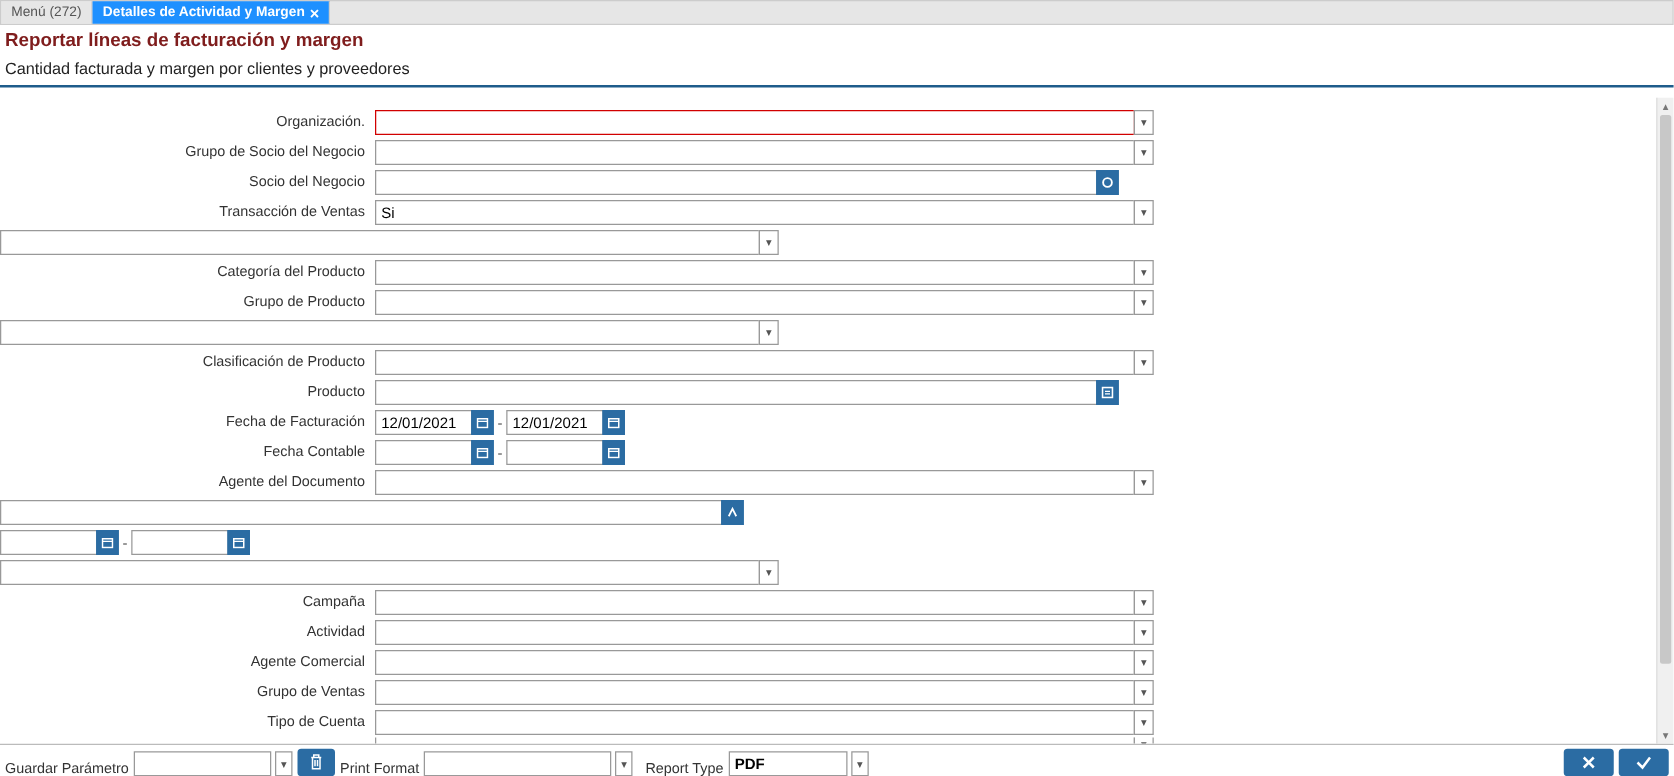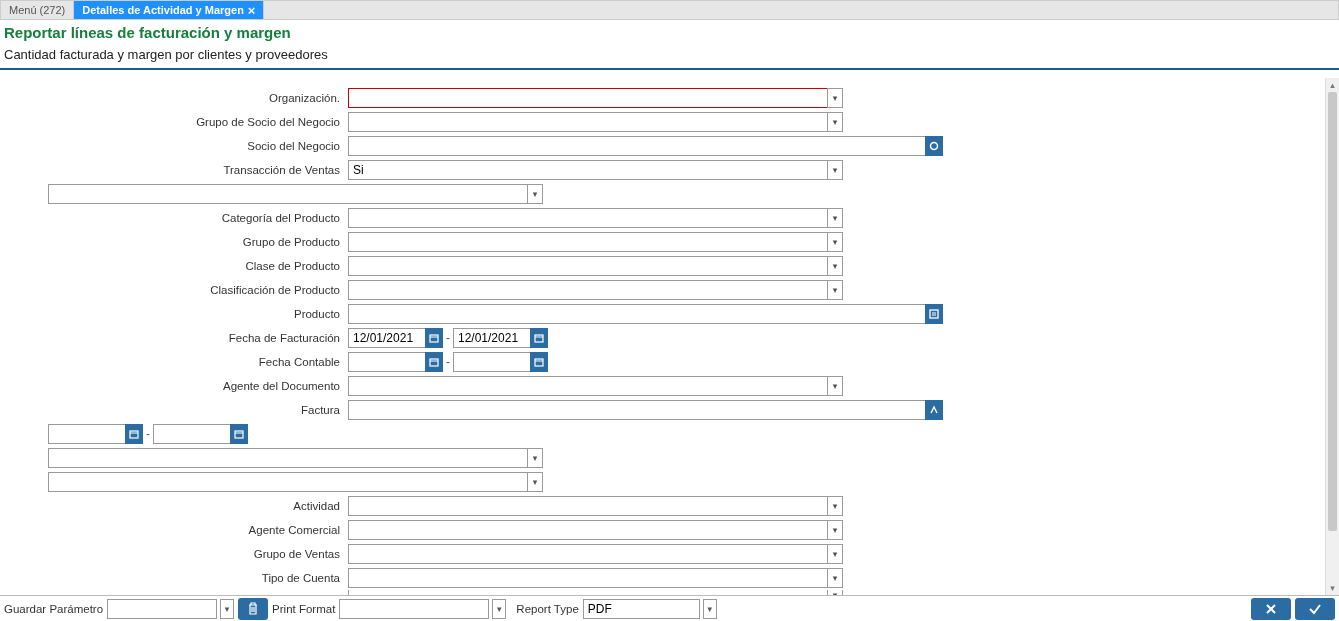--- a/index.html
+++ b/index.html
@@ -40,21 +40,21 @@
     cursor: pointer;
     line-height: 1;
   }
   .header {
     padding: 4px 4px 6px 4px;
     border-bottom: 2px solid #1e5c8b;
   }
   .header h1 {
     font-size: 15px;
     font-weight: bold;
-    color: #15803d;
+    color: #7f1d1d;
     margin-bottom: 6px;
   }
   .header p {
     font-size: 13px;
     color: #222;
   }
   .form-area {
     position: absolute;
     top: 78px;
     left: 0;
@@ -96,35 +96,34 @@
   .scroll-arrow.down { bottom:0; }
 
   .form-grid {
     padding-top: 8px;
   }
   .row {
     display: flex;
     align-items: center;
     height: 24px;
     margin-bottom: 0px;
-    padding-left: 48px;
   }
   .row .label {
     width: 300px;
     text-align: right;
     padding-right: 8px;
     font-size: 11.5px;
     color: #333;
   }
   .row .field {
     display: flex;
     align-items: center;
   }
   .input-wide {
-    width: 480px;
+    width: 608px;
     height: 20px;
     border: 1px solid #999;
     background: #fff;
     padding: 0 4px;
     font-size: 12px;
   }
   .input-wide.required {
     border: 1.5px solid #d10000;
   }
   .input-date {
@@ -158,37 +157,37 @@
     margin: 0 3px;
     color: #555;
   }
   .statusbar {
     position: absolute;
     left: 0; right:0; bottom:0;
     height: 26px;
     border-top: 1px solid #bbb;
     background: #fff;
     display: flex;
-    align-items: center;
+    align-items: flex-end;
     padding: 0 4px;
     gap: 4px;
   }
   .statusbar .lbl {
     font-size: 11.5px;
     color: #333;
   }
   .sb-input {
     height: 20px;
     border: 1px solid #999;
     font-size: 12px;
     padding: 0 4px;
   }
   .sb-input.save-param { width: 110px; }
   .sb-input.print-format { width: 150px; }
-  .sb-input.report-type { width: 117px; }
+  .sb-input.report-type { width: 95px; font-weight: bold; }
   .sb-dd {
     width: 14px; height: 20px;
     border:1px solid #999; background:#fff;
     display:inline-flex; align-items:center; justify-content:center;
     font-size:9px; color:#555; margin-left:-1px; cursor:pointer;
   }
   .sb-icon {
     width: 30px; height: 22px;
     background: #2b6ca3;
     color:#fff;
@@ -282,21 +281,20 @@
 
       <div class="row">
         <div class="label">Grupo de Producto</div>
         <div class="field">
           <input class="input-wide" value="" style="">
           <div class="dd-btn">▾</div>
         </div>
       </div>
 
       <div class="row">
-        <div class="label">Clase de Producto</div>
         <div class="field">
           <input class="input-wide" value="" style="">
           <div class="dd-btn">▾</div>
         </div>
       </div>
 
       <div class="row">
         <div class="label">Clasificación de Producto</div>
         <div class="field">
           <input class="input-wide" value="" style="">
@@ -362,21 +360,20 @@
 
       <div class="row">
         <div class="label">Agente del Documento</div>
         <div class="field">
           <input class="input-wide" value="" style="">
           <div class="dd-btn">▾</div>
         </div>
       </div>
 
       <div class="row">
-        <div class="label">Factura</div>
         <div class="field">
           <input class="input-wide" style="width: 578px;" value="">
           <div class="icon-btn blue">
             <svg width="10" height="10" viewBox="0 0 10 10">
                 <path d="M2 8 L5 2 L8 8" fill="none" stroke="#fff" stroke-width="1.4"></path>
               </svg>
           </div>
         </div>
       </div>
 
@@ -401,20 +398,21 @@
       </div>
 
       <div class="row">
         <div class="field">
           <input class="input-wide" value="" style="">
           <div class="dd-btn">▾</div>
         </div>
       </div>
 
       <div class="row">
+        <div class="label">Campaña</div>
         <div class="field">
           <input class="input-wide" value="" style="">
           <div class="dd-btn">▾</div>
         </div>
       </div>
 
       <div class="row">
         <div class="label">Actividad</div>
         <div class="field">
           <input class="input-wide" value="" style="">

